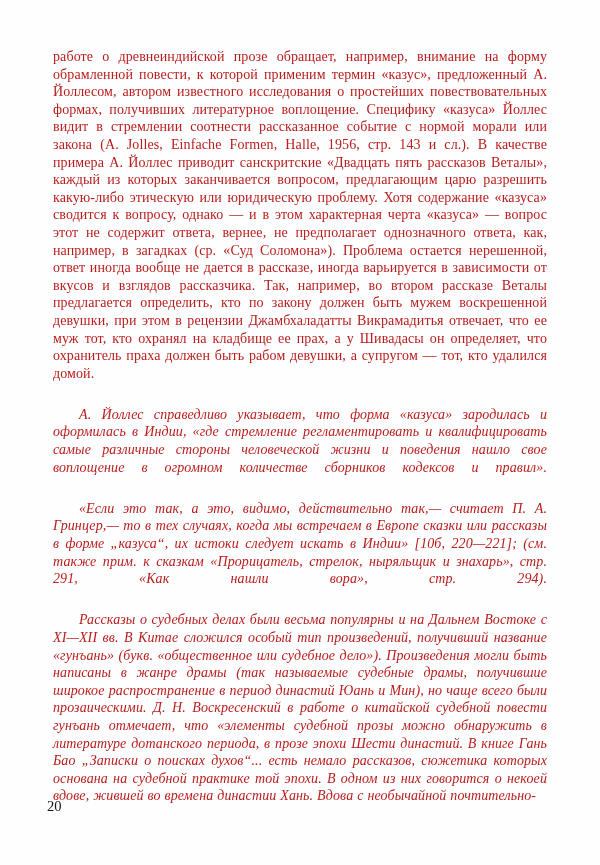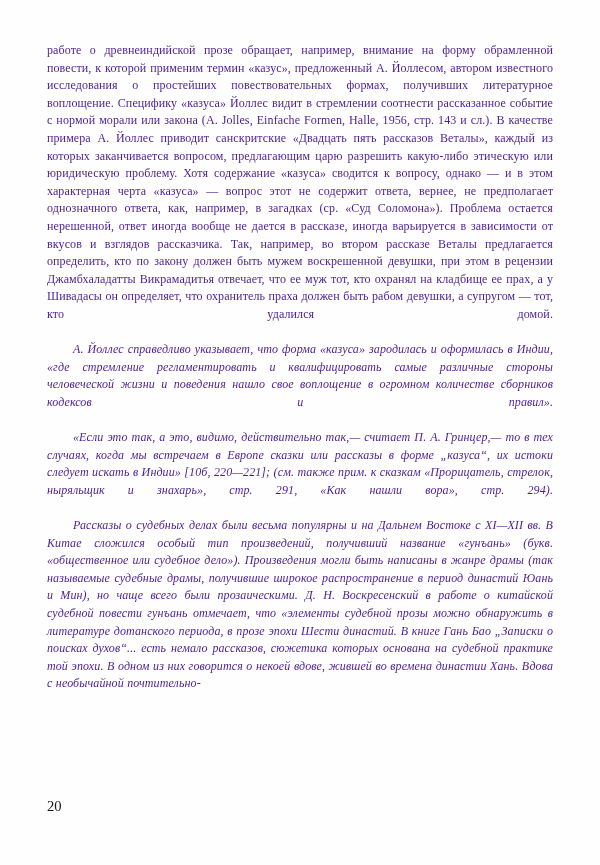--- a/index.html
+++ b/index.html
@@ -19,26 +19,26 @@
     overflow: hidden;
     box-sizing: border-box;
   }
   .textblock {
     position: absolute;
     left: 47px;
     top: 42px;
     width: 506px;
   }
   .para {
-    margin: 0;
+    margin: 6px;
     text-align: justify;
     text-justify: inter-word;
-    font-size: 12px;
+    font-size: 14px;
     line-height: 17.6px;
-    color: #4c1d95;
+    color: #b91c1c;
     letter-spacing: 0.1px;
     word-spacing: 0.3px;
     -webkit-font-smoothing: none;
     font-weight: 400;
   }
   .para.indent {
     text-indent: 26px;
   }
   .para + .para {
     margin-top: 0;

